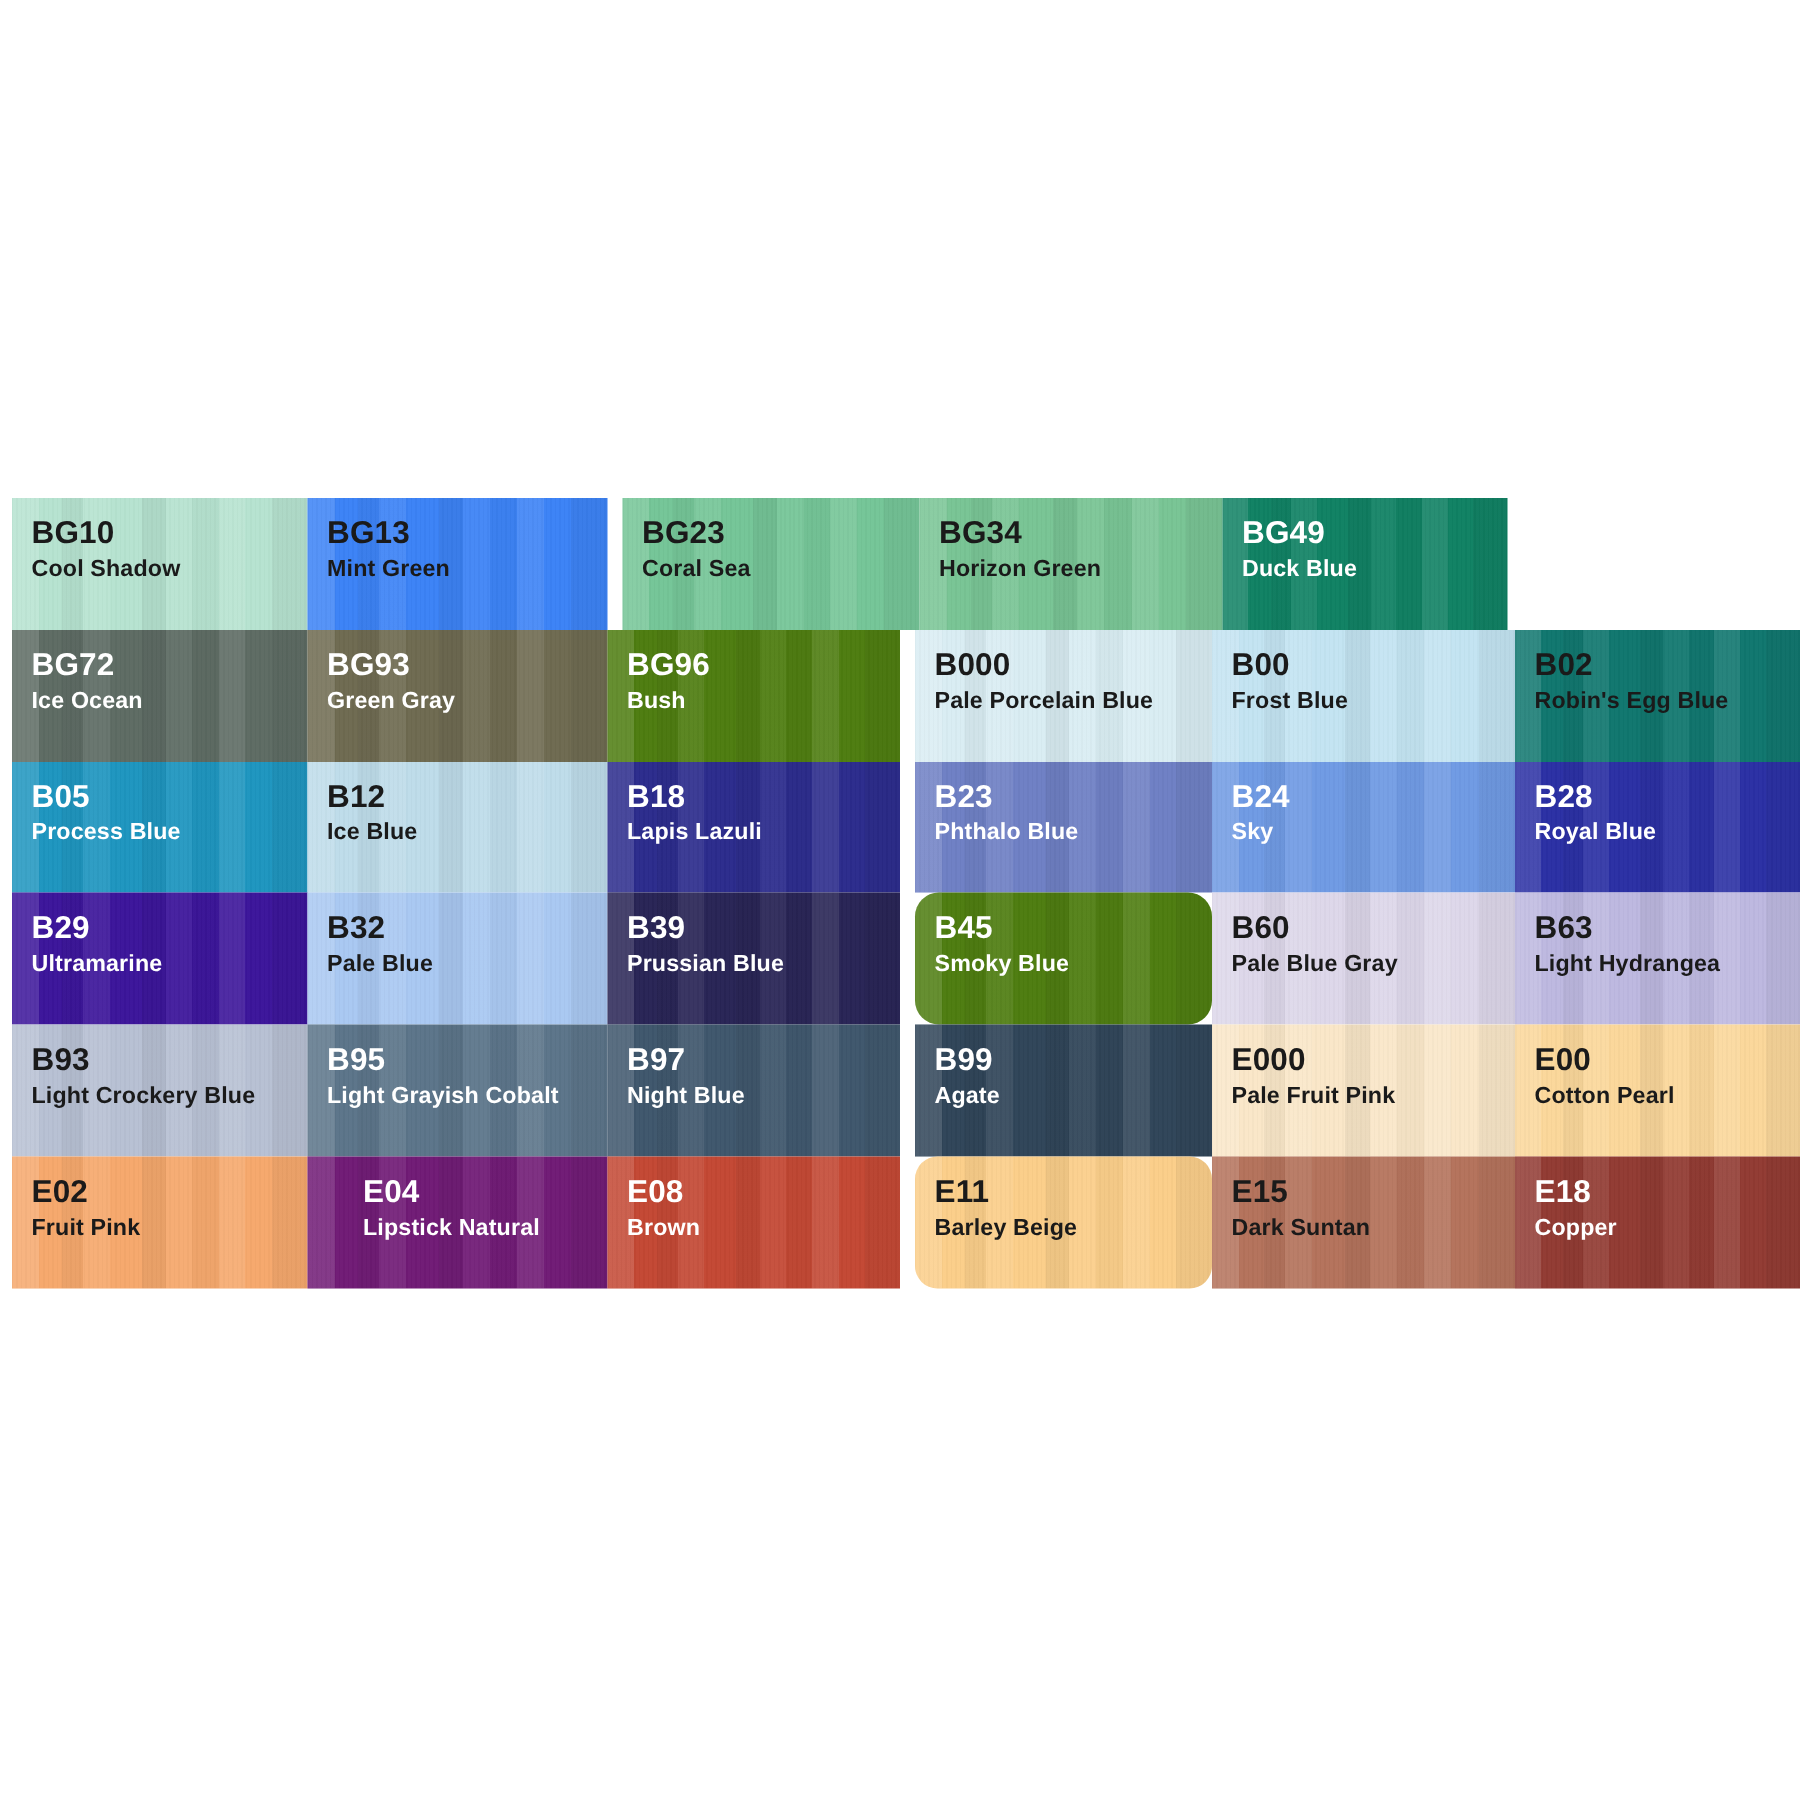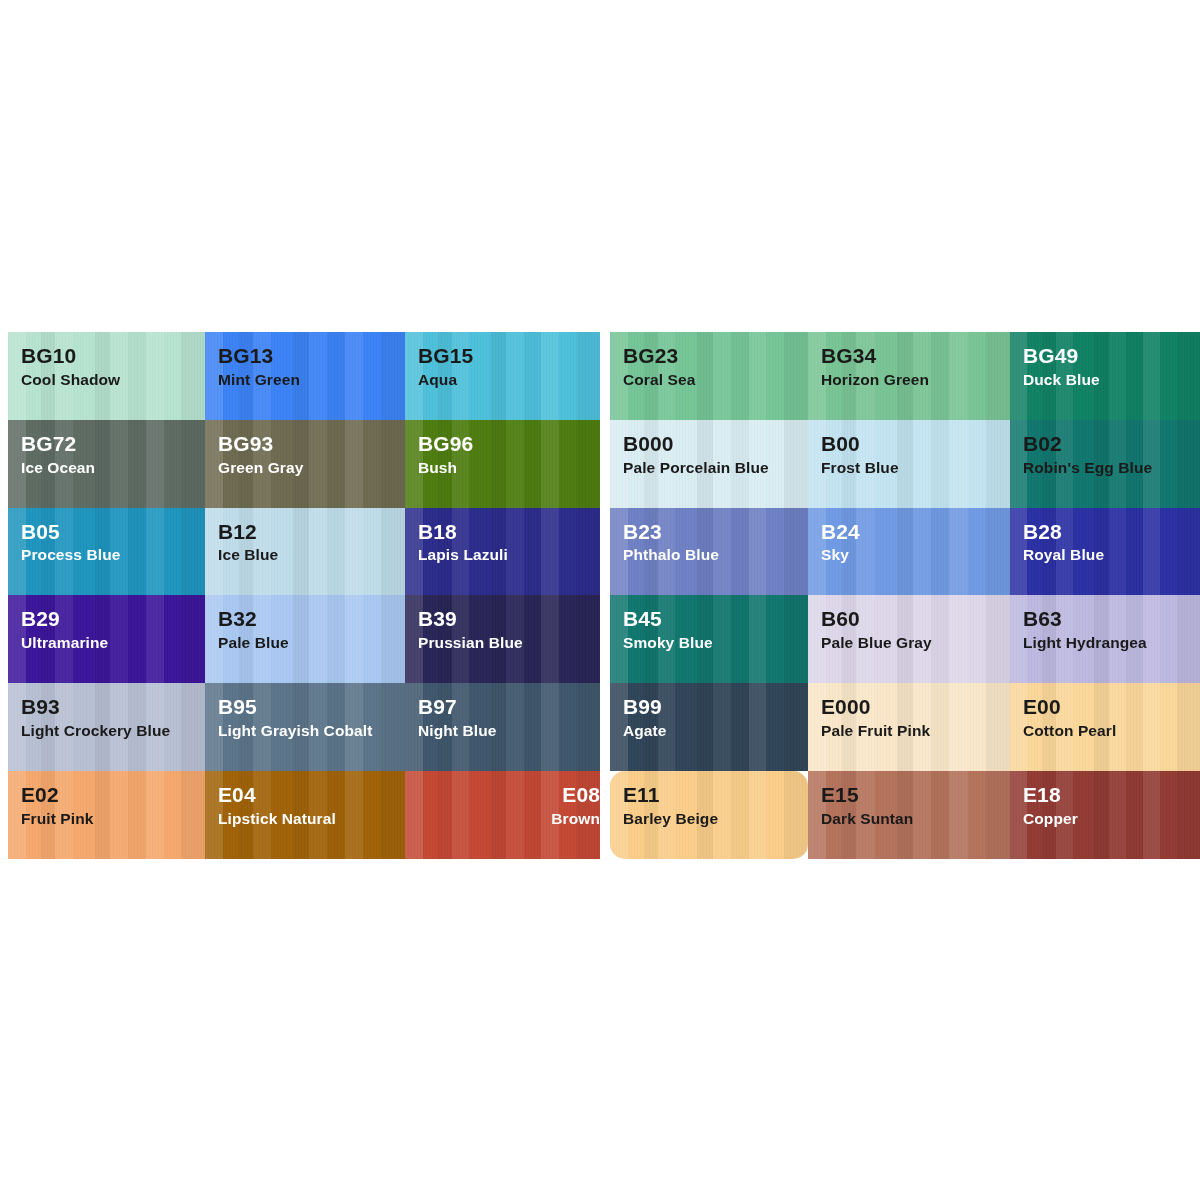--- a/index.html
+++ b/index.html
@@ -127,26 +127,20 @@
           <div class="swatch-code txt-dark">BG10</div>
           <div class="swatch-name txt-dark">Cool Shadow</div>
         </div>
       </div>
       <div class="swatch-cell col-2" style="background-color: #3b82f6;">
         <div class="swatch-text">
           <div class="swatch-code txt-dark">BG13</div>
           <div class="swatch-name txt-dark">Mint Green</div>
         </div>
       </div>
-      <div class="swatch-cell col-3" style="background-color: rgb(76, 192, 218);">
-        <div class="swatch-text">
-          <div class="swatch-code txt-dark">BG15</div>
-          <div class="swatch-name txt-dark">Aqua</div>
-        </div>
-      </div>
       <div class="col-gap"></div>
       <div class="swatch-cell col-4" style="background-color: rgb(116, 197, 151);">
         <div class="swatch-text">
           <div class="swatch-code txt-dark">BG23</div>
           <div class="swatch-name txt-dark">Coral Sea</div>
         </div>
       </div>
       <div class="swatch-cell col-5" style="background-color: rgb(120, 196, 148);">
         <div class="swatch-text">
           <div class="swatch-code txt-dark">BG34</div>
@@ -254,21 +248,21 @@
           <div class="swatch-name txt-dark">Pale Blue</div>
         </div>
       </div>
       <div class="swatch-cell col-3" style="background-color: rgb(40, 36, 85);">
         <div class="swatch-text">
           <div class="swatch-code txt-light">B39</div>
           <div class="swatch-name txt-light">Prussian Blue</div>
         </div>
       </div>
       <div class="col-gap"></div>
-      <div class="swatch-cell col-4" style="background-color: #0f766e;">
+      <div class="swatch-cell col-4" style="background-color: #4d7c0f; border-radius: 16px;">
         <div class="swatch-text">
           <div class="swatch-code txt-light">B45</div>
           <div class="swatch-name txt-light">Smoky Blue</div>
         </div>
       </div>
       <div class="swatch-cell col-5" style="background-color: rgb(221, 215, 234);">
         <div class="swatch-text">
           <div class="swatch-code txt-dark">B60</div>
           <div class="swatch-name txt-dark">Pale Blue Gray</div>
         </div>
@@ -321,27 +315,27 @@
       </div>
     </div>
     <div class="swatch-row">
       <div class="col-pad"></div>
       <div class="swatch-cell col-1" style="background-color: rgb(246, 168, 108);">
         <div class="swatch-text">
           <div class="swatch-code txt-dark">E02</div>
           <div class="swatch-name txt-dark">Fruit Pink</div>
         </div>
       </div>
-      <div class="swatch-cell col-2" style="background-color: #a16207;">
+      <div class="swatch-cell col-2" style="background-color: #701a75; padding-left: 24px;">
         <div class="swatch-text">
           <div class="swatch-code txt-light">E04</div>
           <div class="swatch-name txt-light">Lipstick Natural</div>
         </div>
       </div>
-      <div class="swatch-cell col-3" style="background-color: rgb(195, 71, 51); text-align: right;">
+      <div class="swatch-cell col-3" style="background-color: rgb(195, 71, 51);">
         <div class="swatch-text">
           <div class="swatch-code txt-light">E08</div>
           <div class="swatch-name txt-light">Brown</div>
         </div>
       </div>
       <div class="col-gap"></div>
       <div class="swatch-cell col-4" style="background-color: rgb(251, 206, 137); border-radius: 15px;">
         <div class="swatch-text">
           <div class="swatch-code txt-dark">E11</div>
           <div class="swatch-name txt-dark">Barley Beige</div>

